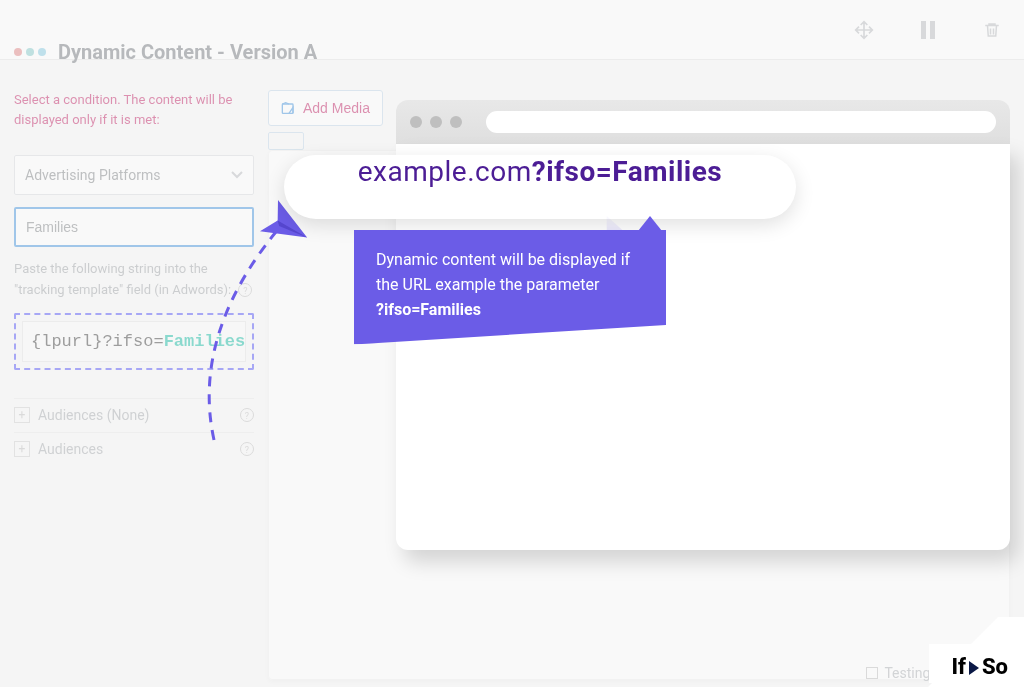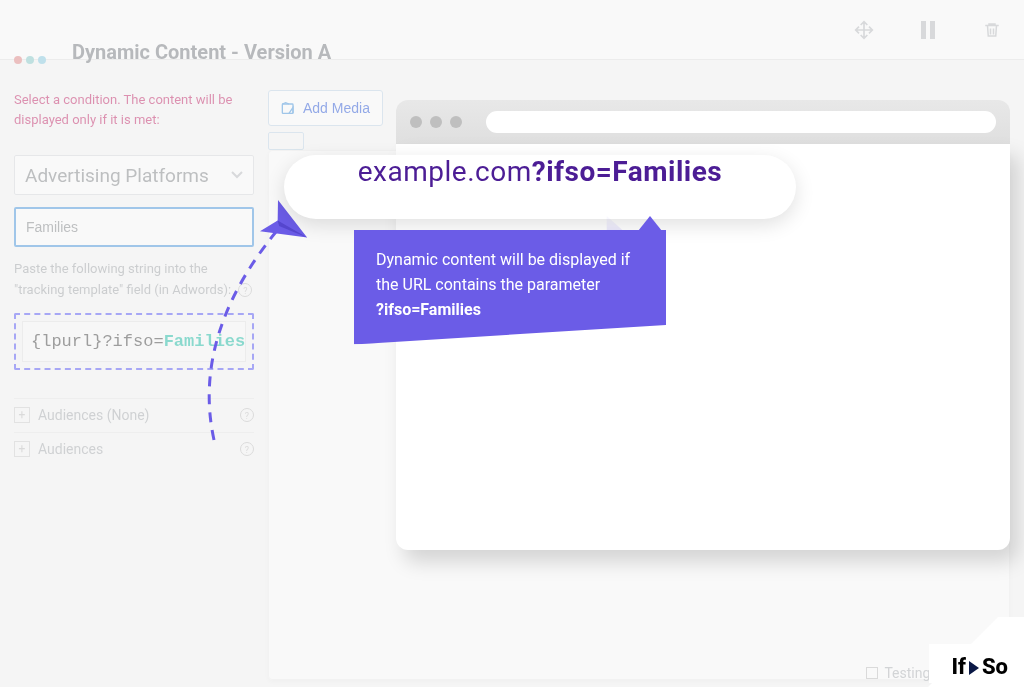--- a/index.html
+++ b/index.html
@@ -22,21 +22,21 @@
   
   .header {
     display: flex;
     align-items: center;
     justify-content: space-between;
     background: #fff;
     height: 60px;
     padding: 0 14px;
     border-bottom: 1px solid #e3e3e3;
   }
-  .header-left { display:flex; align-items:flex-end; gap:26px;margin-top:44px; }
+  .header-left { display:flex; align-items:center; gap:12px;margin-top:44px; }
   .dots3 { display:flex; gap:4px; }
   .dots3 span { width:8px; height:8px; border-radius:50%; }
   .dots3 .d1 { background:#e07e7e; }
   .dots3 .d2 { background:#7ec8c8; }
   .dots3 .d3 { background:#7ec8e0; }
   .page-title { font-size:20px; font-weight:700; color:#6d7278; }
   .header-right { display:flex; gap:28px; align-items:center; color:#b5b9bd; }
   .hbtn { width:36px; height:36px; display:flex; align-items:center; justify-content:center; cursor:pointer; }
 
   
@@ -48,21 +48,21 @@
     width:100%;
     height:40px;
     background:#fff;
     border:1px solid #d5d8db;
     border-radius:2px;
     display:flex;
     align-items:center;
     justify-content:space-between;
     padding:0 10px;
     color:#7a7e82;
-    font-size:19px;
+    font-size:14px;
     margin-bottom:12px;
     cursor:pointer;
   }
   .chev { font-size:12px; color:#b5b9bd; }
   .fieldinput {
     width:100%;
     height:40px;
     background:#fff;
     border:2px solid #3b8fdc;
     border-radius:2px;
@@ -103,21 +103,21 @@
   .listrow .plus { width:16px;height:16px;border:1px solid #ccc;color:#bbb;font-size:12px;line-height:14px;text-align:center;margin-right:8px;}
   .listrow-left{ display:flex; align-items:center; }
 
   
   .content-col { flex:1; position:relative; }
   .add-media-btn {
     display:inline-flex; align-items:center; gap:6px;
     border:1px solid #bcd3e6; border-radius:3px;
     background:#fff;
     height:36px; padding:0 12px;
-    color:#1d4ed8; font-size:14px; font-weight:500;
+    color:#be185d; font-size:14px; font-weight:500;
     margin-bottom:6px;
     cursor:pointer;
   }
   .small-outline { width:36px; height:18px; border:1px solid #bcd3e6; border-radius:2px; }
 
   .editor-panel {
     background:#fff;
     border:1px solid #f0f0f0;
     border-radius:4px;
     height:530px;
@@ -327,21 +327,21 @@
 
   <div class="url-pill">
     <span>example.com</span>
       <span class="bold">?ifso=Families</span>
   </div>
 
   <div class="callout-tri"></div>
 
   <div class="callout">
     <span>Dynamic content will be displayed if</span><br>
-    <span>the URL contains the parameter</span><br>
+    <span>the URL example the parameter</span><br>
     <span class="bold">?ifso=Families</span>
   </div>
 
   <div class="brand-cut"></div>
   <div class="brand">
     <span>If</span><span class="tri"></span><span>So</span>
   </div>
 </div>
 
 </body></html>

